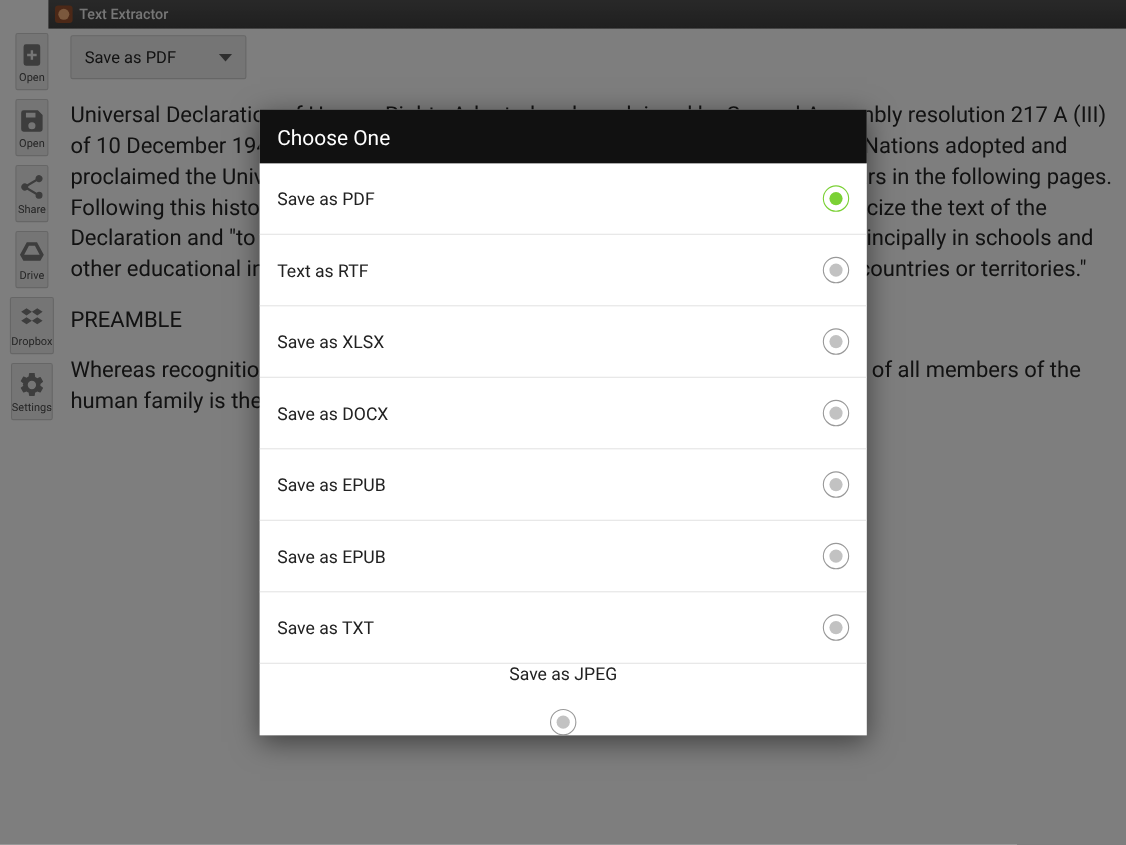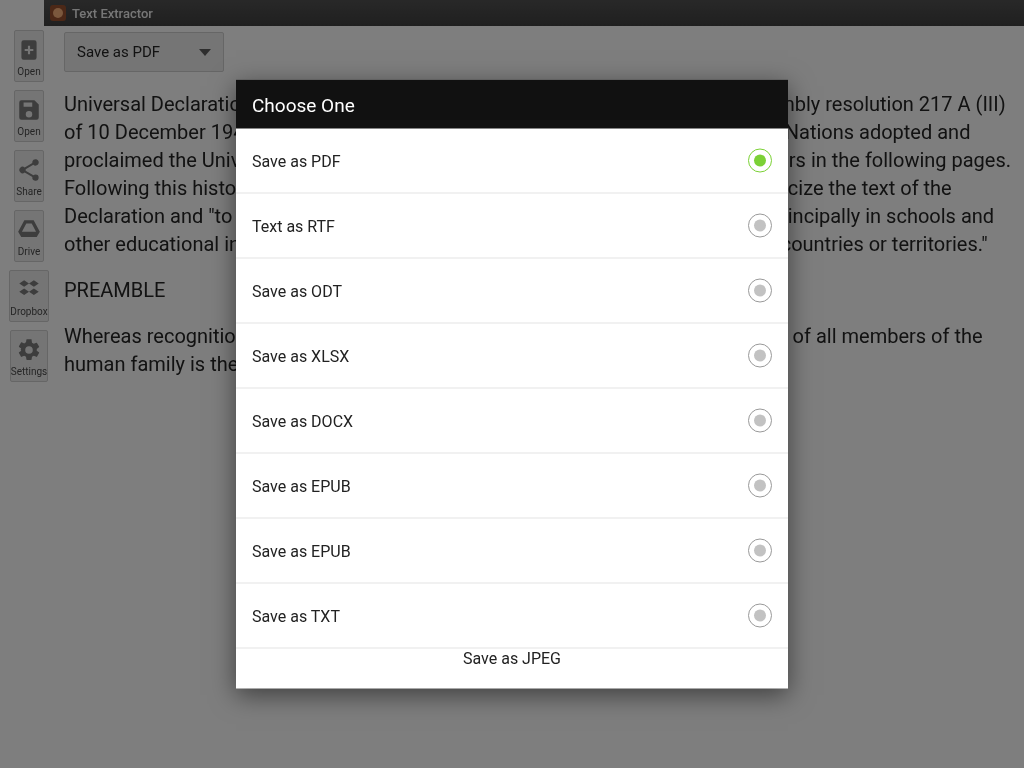--- a/index.html
+++ b/index.html
@@ -175,26 +175,20 @@
           <span class="dot"></span>
         </span>
       </div>
       <div class="option">
         <span>Text as RTF</span>
         <span class="radio">
           <span class="dot"></span>
         </span>
       </div>
       <div class="option">
-        <span>Save as ODT</span>
-        <span class="radio">
-          <span class="dot"></span>
-        </span>
-      </div>
-      <div class="option">
         <span>Save as XLSX</span>
         <span class="radio">
           <span class="dot"></span>
         </span>
       </div>
       <div class="option">
         <span>Save as DOCX</span>
         <span class="radio">
           <span class="dot"></span>
         </span>

